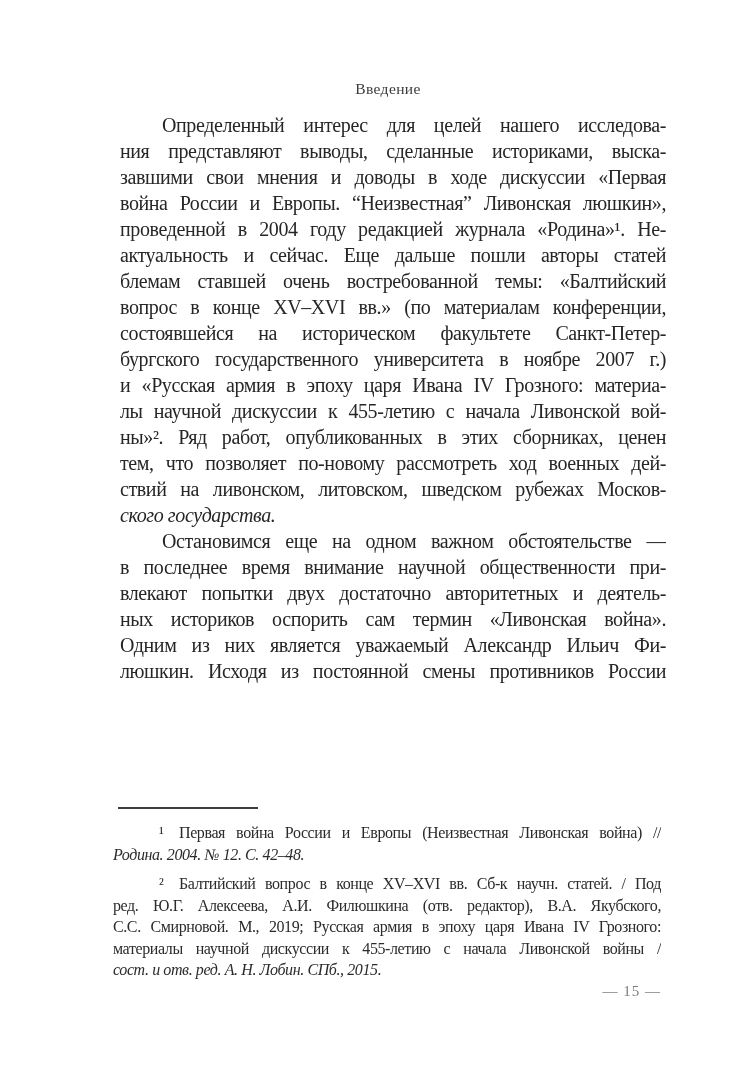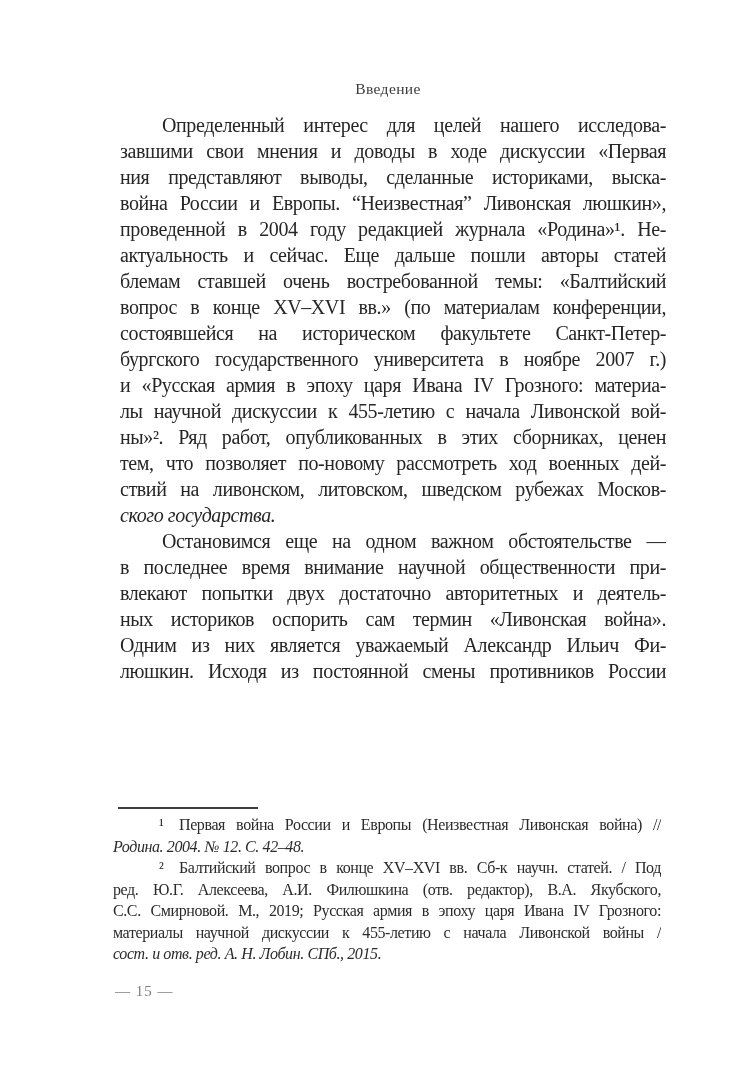--- a/index.html
+++ b/index.html
@@ -50,43 +50,43 @@
 
   .footnotes {
     position: absolute;
     left: 113px; top: 814px; width: 548px;
     font-size: 16px;
     line-height: 21.5px;
     letter-spacing: -0.4px;
     color: #2b2b2b;
   }
   .footnotes .line { height: 21.5px; }
-  .footnotes .line.indent { text-indent: 46px; }
+  .footnotes .line.indent { text-indent: 46px; margin-top: 8px; }
 
   .page-number {
     position: absolute;
     left: 115px; top: 983px; width: 546px;
-    text-align: left;
+    text-align: right;
     font-size: 15px;
     color: #7d7d7d;
     letter-spacing: 1px;
   }
 </style>
 </head>
 <body>
 
 <div class="page">
 
   <div class="running-head">Введение</div>
 
   <div class="body-text">
     <div class="paragraph">
         <div class="line indent">Определенный интерес для целей нашего исследова-</div>
+        <div class="line">ния представляют выводы, сделанные историками, выска-</div>
         <div class="line">завшими свои мнения и доводы в ходе дискуссии «Первая</div>
-        <div class="line">ния представляют выводы, сделанные историками, выска-</div>
         <div class="line">война России и Европы. “Неизвестная” Ливонская люшкин»,</div>
         <div class="line">проведенной в 2004 году редакцией журнала «Родина»¹. Не-</div>
         <div class="line">актуальность и сейчас. Еще дальше пошли авторы статей</div>
         <div class="line">блемам ставшей очень востребованной темы: «Балтийский</div>
         <div class="line">вопрос в конце XV–XVI вв.» (по материалам конференции,</div>
         <div class="line">состоявшейся на историческом факультете Санкт-Петер-</div>
         <div class="line">бургского государственного университета в ноябре 2007 г.)</div>
         <div class="line">и «Русская армия в эпоху царя Ивана IV Грозного: материа-</div>
         <div class="line">лы научной дискуссии к 455-летию с начала Ливонской вой-</div>
         <div class="line">ны»². Ряд работ, опубликованных в этих сборниках, ценен</div>

